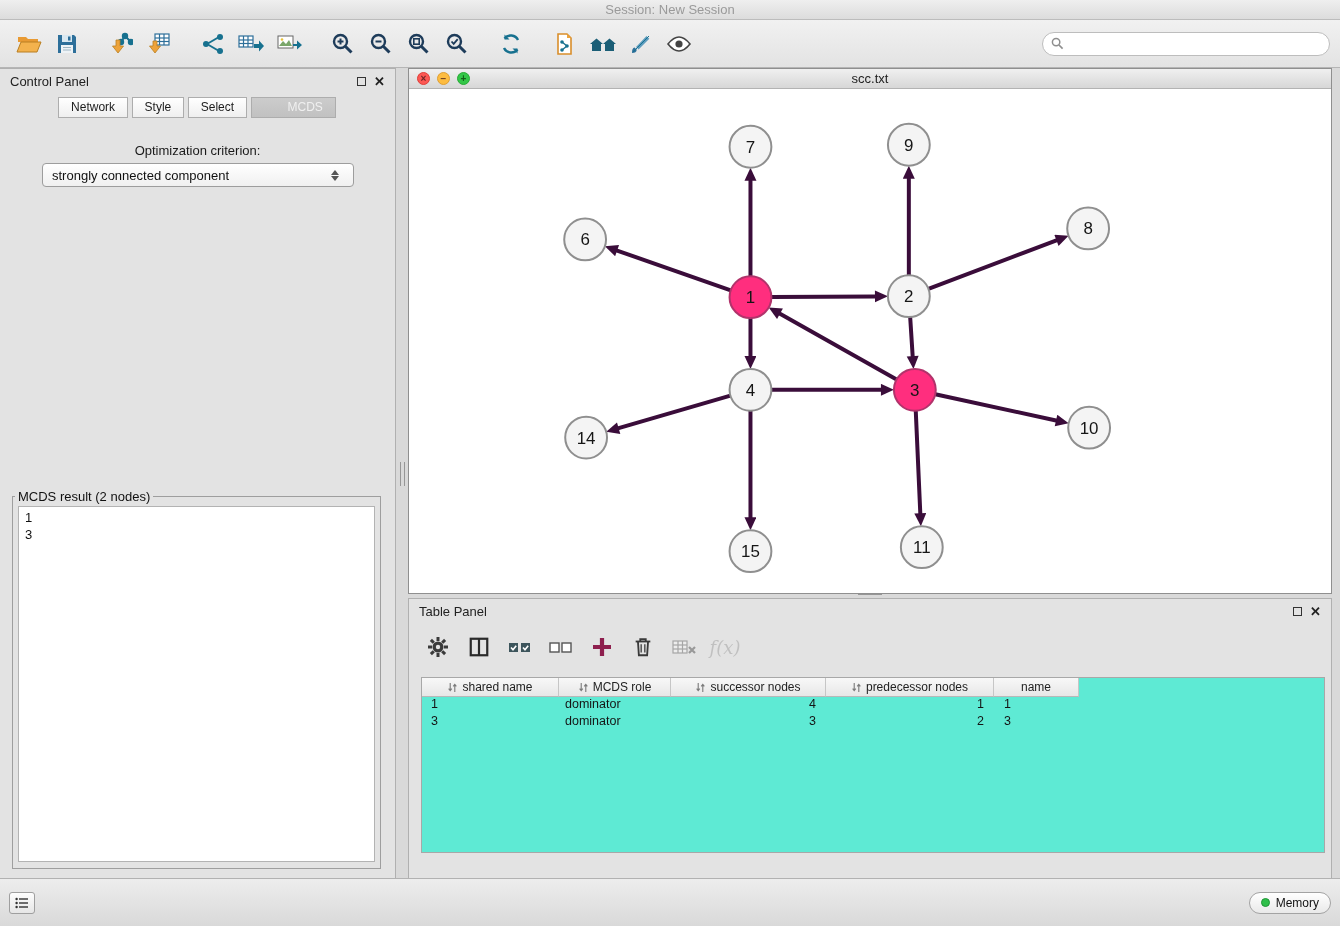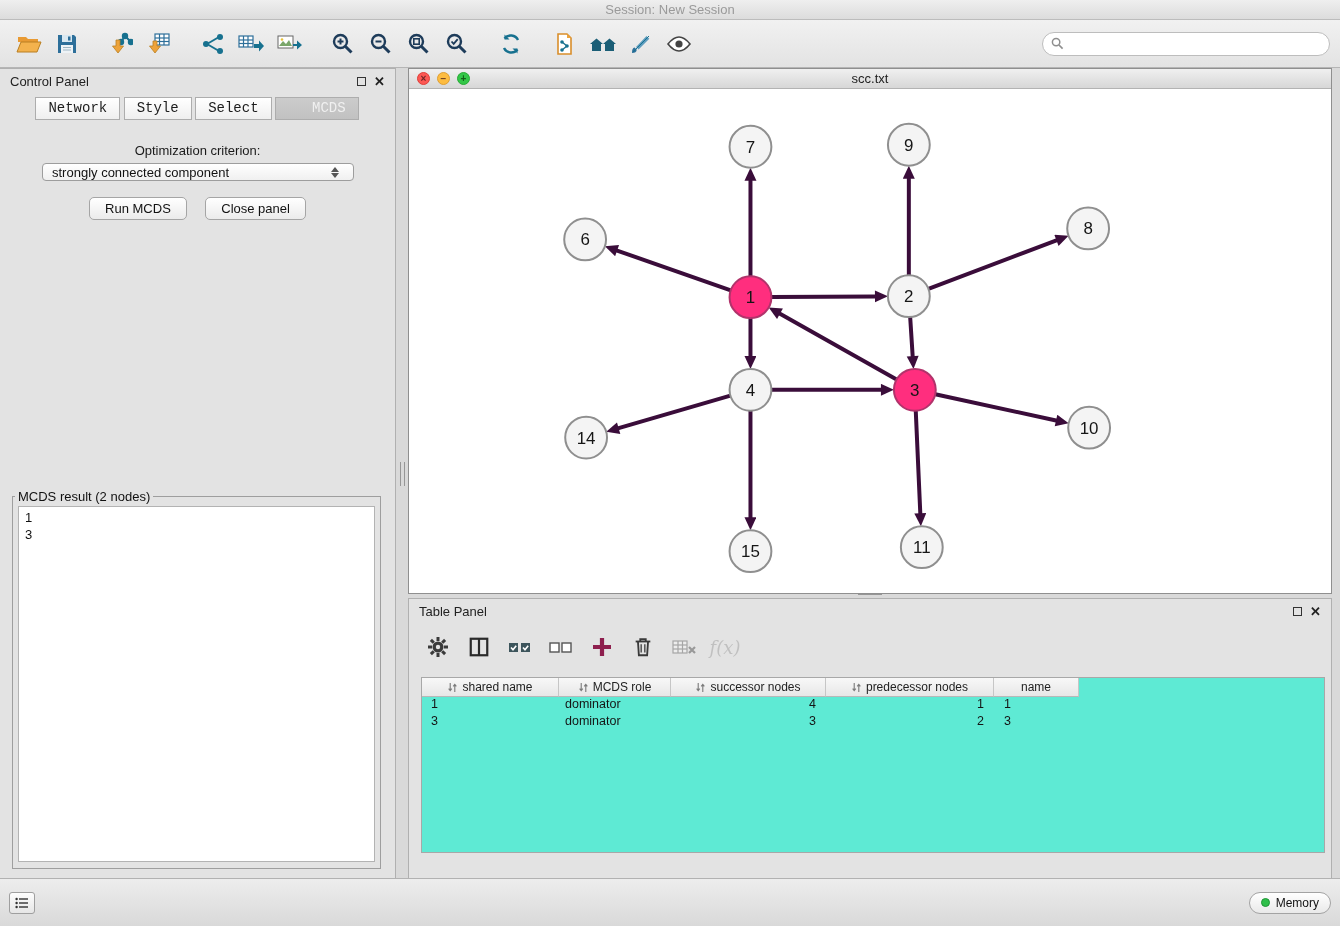--- a/index.html
+++ b/index.html
@@ -43,28 +43,28 @@
   .panel-header {
     position:absolute; top:0; left:0; right:0; height:24px;
     display:flex; align-items:center; padding:0 10px;
     font-size:13px; color:#222;
   }
   .panel-header .hicons { margin-left:auto; display:flex; gap:8px; align-items:center; }
   .float-glyph { width:9px; height:9px; border:1.5px solid #333; display:inline-block; }
   .close-glyph { font-size:13px; font-weight:bold; color:#222; line-height:1; }
   .cp-tabs { position:absolute; top:28px; left:0; right:0; text-align:center; }
   .tab {
-    display:inline-block; padding:2px 12px 3px; font-size:14px;
+    display:inline-block; padding:2px 12px 3px; font-size:12px;
     background:linear-gradient(#ffffff,#efefef); border:1px solid #adadad;
-    margin-left:-1px; color:#1c1c1c; cursor:default;font-family:Liberation Mono, monospace;
+    margin-left:-1px; color:#1c1c1c; cursor:default;
   }
   .tab.active { background:linear-gradient(#cccccc,#c1c1c1); color:#f0f0f0;padding-left:36px; }
   .cp-opt-label { position:absolute; top:74px; left:0; right:0; text-align:center; font-size:13px; color:#1a1a1a; }
   .cp-select {
-    position:absolute; top:94px; left:42px; width:312px; height:18px;
+    position:absolute; top:94px; left:42px; width:312px; height:24px;
     background:linear-gradient(#ffffff,#f0f0f0); border:1px solid #9d9d9d; border-radius:4px;
     display:flex; align-items:center; padding:0 12px 0 9px; font-size:13px; color:#111;
   }
   .cp-select .stepper { margin-left:auto; display:flex; flex-direction:column; gap:1px; padding-right:2px; }
   .tri-up { width:0; height:0; border-left:4px solid transparent; border-right:4px solid transparent; border-bottom:5px solid #555; }
   .tri-down { width:0; height:0; border-left:4px solid transparent; border-right:4px solid transparent; border-top:5px solid #555; }
   .cp-buttons { position:absolute; top:128px; left:0; right:0; text-align:center; }
   .btn {
     display:inline-block; padding:3px 15px; font-size:13px; color:#111;
     background:linear-gradient(#ffffff,#ebebeb); border:1px solid #a5a5a5; border-radius:5px;
@@ -330,24 +330,20 @@
     <span class="tab">Select</span>
     <span class="tab active">MCDS</span>
   </div>
   <div class="cp-opt-label">Optimization criterion:</div>
   <div class="cp-select">
     <span>strongly connected component</span>
     <span class="stepper">
       <span class="tri-up"></span>
         <span class="tri-down"></span>
     </span>
-  </div>
-  <div class="cp-buttons">
-    <span class="btn">Run MCDS</span>
-    <span class="btn">Close panel</span>
   </div>
   <fieldset class="result-fieldset">
     <legend>MCDS result (2 nodes)</legend>
     <div class="result-box">
       <div>1</div>
       <div>3</div>
     </div>
   </fieldset>
 </div>
 

